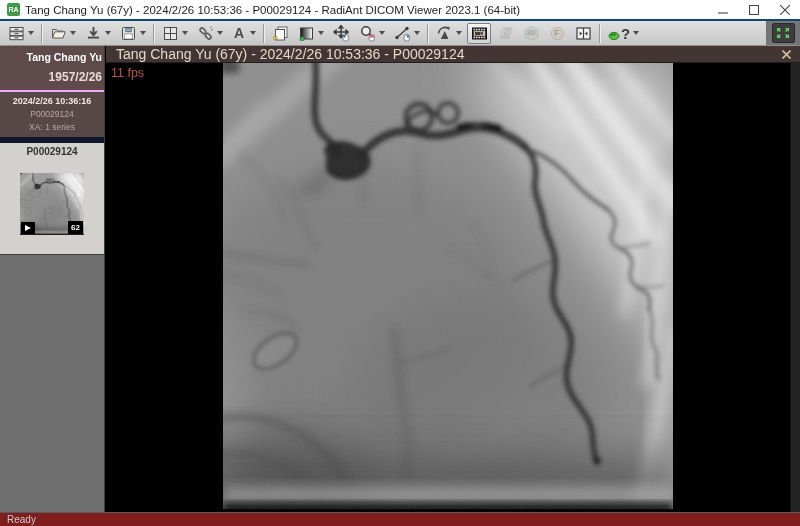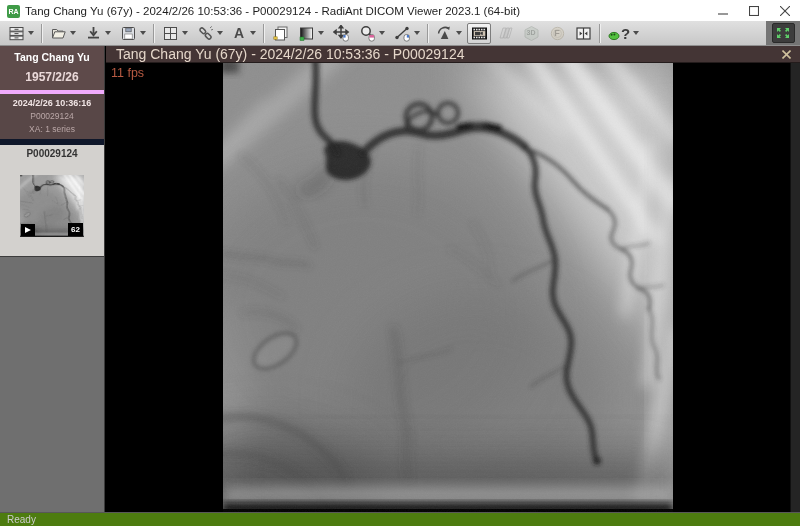--- a/index.html
+++ b/index.html
@@ -5,21 +5,21 @@
   * { box-sizing: border-box; margin: 0; padding: 0; }
   html,body { width: 800px; height: 526px; }
   body {
     position: relative; overflow: hidden; background: #000;
     font-family: "Liberation Sans", sans-serif;
     -webkit-font-smoothing: antialiased;
   }
   
   .titlebar {
     position: absolute; top: 0; left: 0; right: 0; height: 24px;
-    background: #ffffff; border-bottom: 2px solid #0c4a6e;
+    background: #ffffff; border-bottom: 5px solid #0c4a6e;
     display: flex; align-items: center;
   }
   .app-logo {
     width: 13px; height: 13px; margin: 0 5px 0 7px; border-radius: 2px;
     background: #3f9b47; color: #fff; font-size: 7px; font-weight: bold;
     display: flex; align-items: center; justify-content: center; letter-spacing: 0;
   }
   .title-text { font-size: 11.5px; color: #1f1f1f; white-space: nowrap; }
   .win-controls { margin-left: auto; display: flex; height: 100%; }
   .win-btn { width: 31px; height: 100%; display: flex; align-items: center; justify-content: center; }
@@ -48,21 +48,21 @@
   .letter-3d { font-size: 7px; color: #46684a; }
   .letter-F { font-size: 9px; color: #6e5418; }
   .letter-help { position: static; transform: none; font-size: 15px; color: #3c3c3c; margin-left: -4px; }
   .tb-right { margin-left: auto; align-self: stretch; width: 34px; background: #757575;
               display: flex; align-items: center; justify-content: center; }
   .fs-btn { width: 23px; height: 20px; background: #3d3d3d; border: 1px solid #2a2a2a;
             border-radius: 2px; display: flex; align-items: center; justify-content: center; }
   
   .sidebar { position: absolute; top: 46px; left: 0; width: 105px; bottom: 14px;
              background: #6f6f6f; border-right: 1px solid #3c3c3c; }
-  .pt-block { background: #5e4a4a; border-bottom: 4px solid #f0abfc; text-align: center;
+  .pt-block { background: #5e4a4a; border-bottom: 2px solid #f0abfc; text-align: right;
               padding: 5px 2px 6px; }
   .pt-name { color: #ffffff; font-size: 10.5px; font-weight: bold; }
   .pt-birth { color: #ead9d9; font-size: 12px; font-weight: bold; margin-top: 7px; }
   .study-block { background: #584747; border-bottom: 6px solid #0f172a; text-align: center;
                  padding: 4px 2px 5px; }
   .study-dt { color: #f0e4e4; font-size: 9px; font-weight: bold; }
   .study-id, .study-series { color: #baa7a7; font-size: 8.5px; margin-top: 3px; }
   .series-panel { background: #d3d1ce; padding-bottom: 7px; border-bottom: 1px solid #3c3c3c; }
   .series-label { text-align: center; font-size: 10px; font-weight: bold; color: #333;
                   padding: 3px 0 4px; }
@@ -82,21 +82,21 @@
   .tab-title { color: #e5d7ca; font-size: 14px; margin-left: 10px; white-space: nowrap; }
   .tab-close { margin-left: auto; margin-right: 9px; display: flex; }
   .viewport { position: absolute; top: 17px; left: 0; right: 10px; bottom: 0;
               background: #000; overflow: hidden; }
   .scroll-strip { position: absolute; top: 17px; right: 0; width: 10px; bottom: 0;
                   background: #242424; border-left: 1px solid #101010; }
   .fps { position: absolute; top: 3px; left: 5px; color: #b75a42; font-size: 12.5px; }
   .angio { position: absolute; left: 117px; top: 0; width: 450px; height: 450px; }
   
   .statusbar { position: absolute; left: 0; right: 0; bottom: 0; height: 14px;
-               background: #4d7c0f; border-top: 1px solid #585858; color: #cccccc;
+               background: #7f1d1d; border-top: 1px solid #585858; color: #cccccc;
                font-size: 10px; display: flex; align-items: center; padding-left: 7px; }
   
   .tico { display: block; }
 </style>
 </head>
 <body>
 
 <div class="titlebar">
   <div class="app-logo">RA</div>
   <div class="title-text">Tang Chang Yu (67y) - 2024/2/26 10:53:36 - P00029124 - RadiAnt DICOM Viewer 2023.1 (64-bit)</div>

